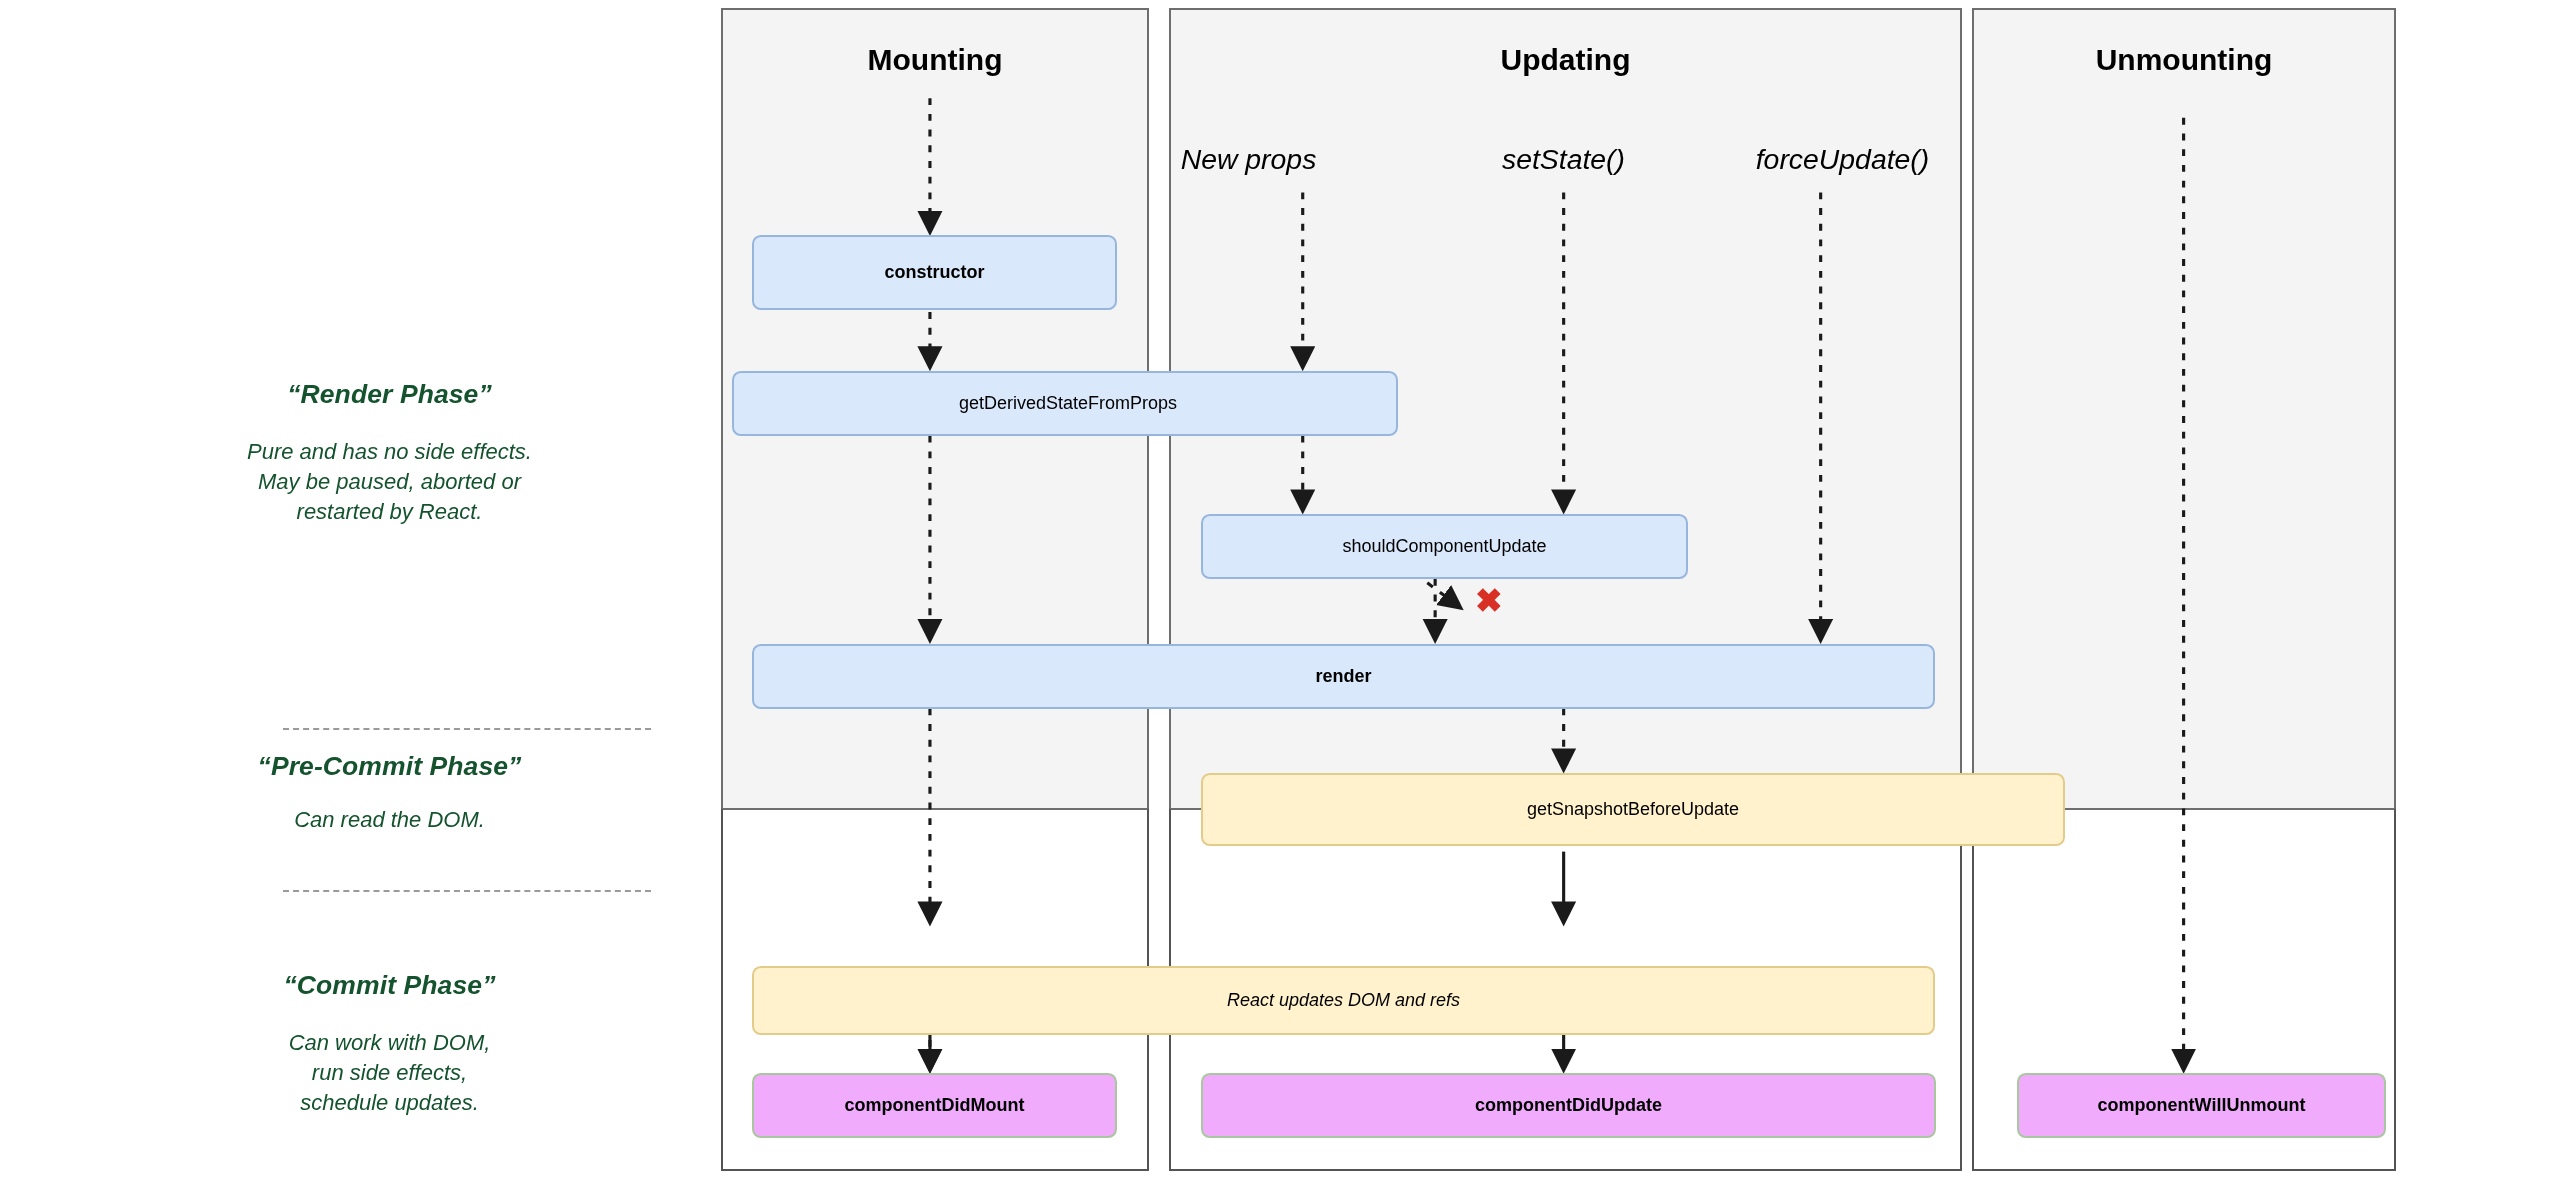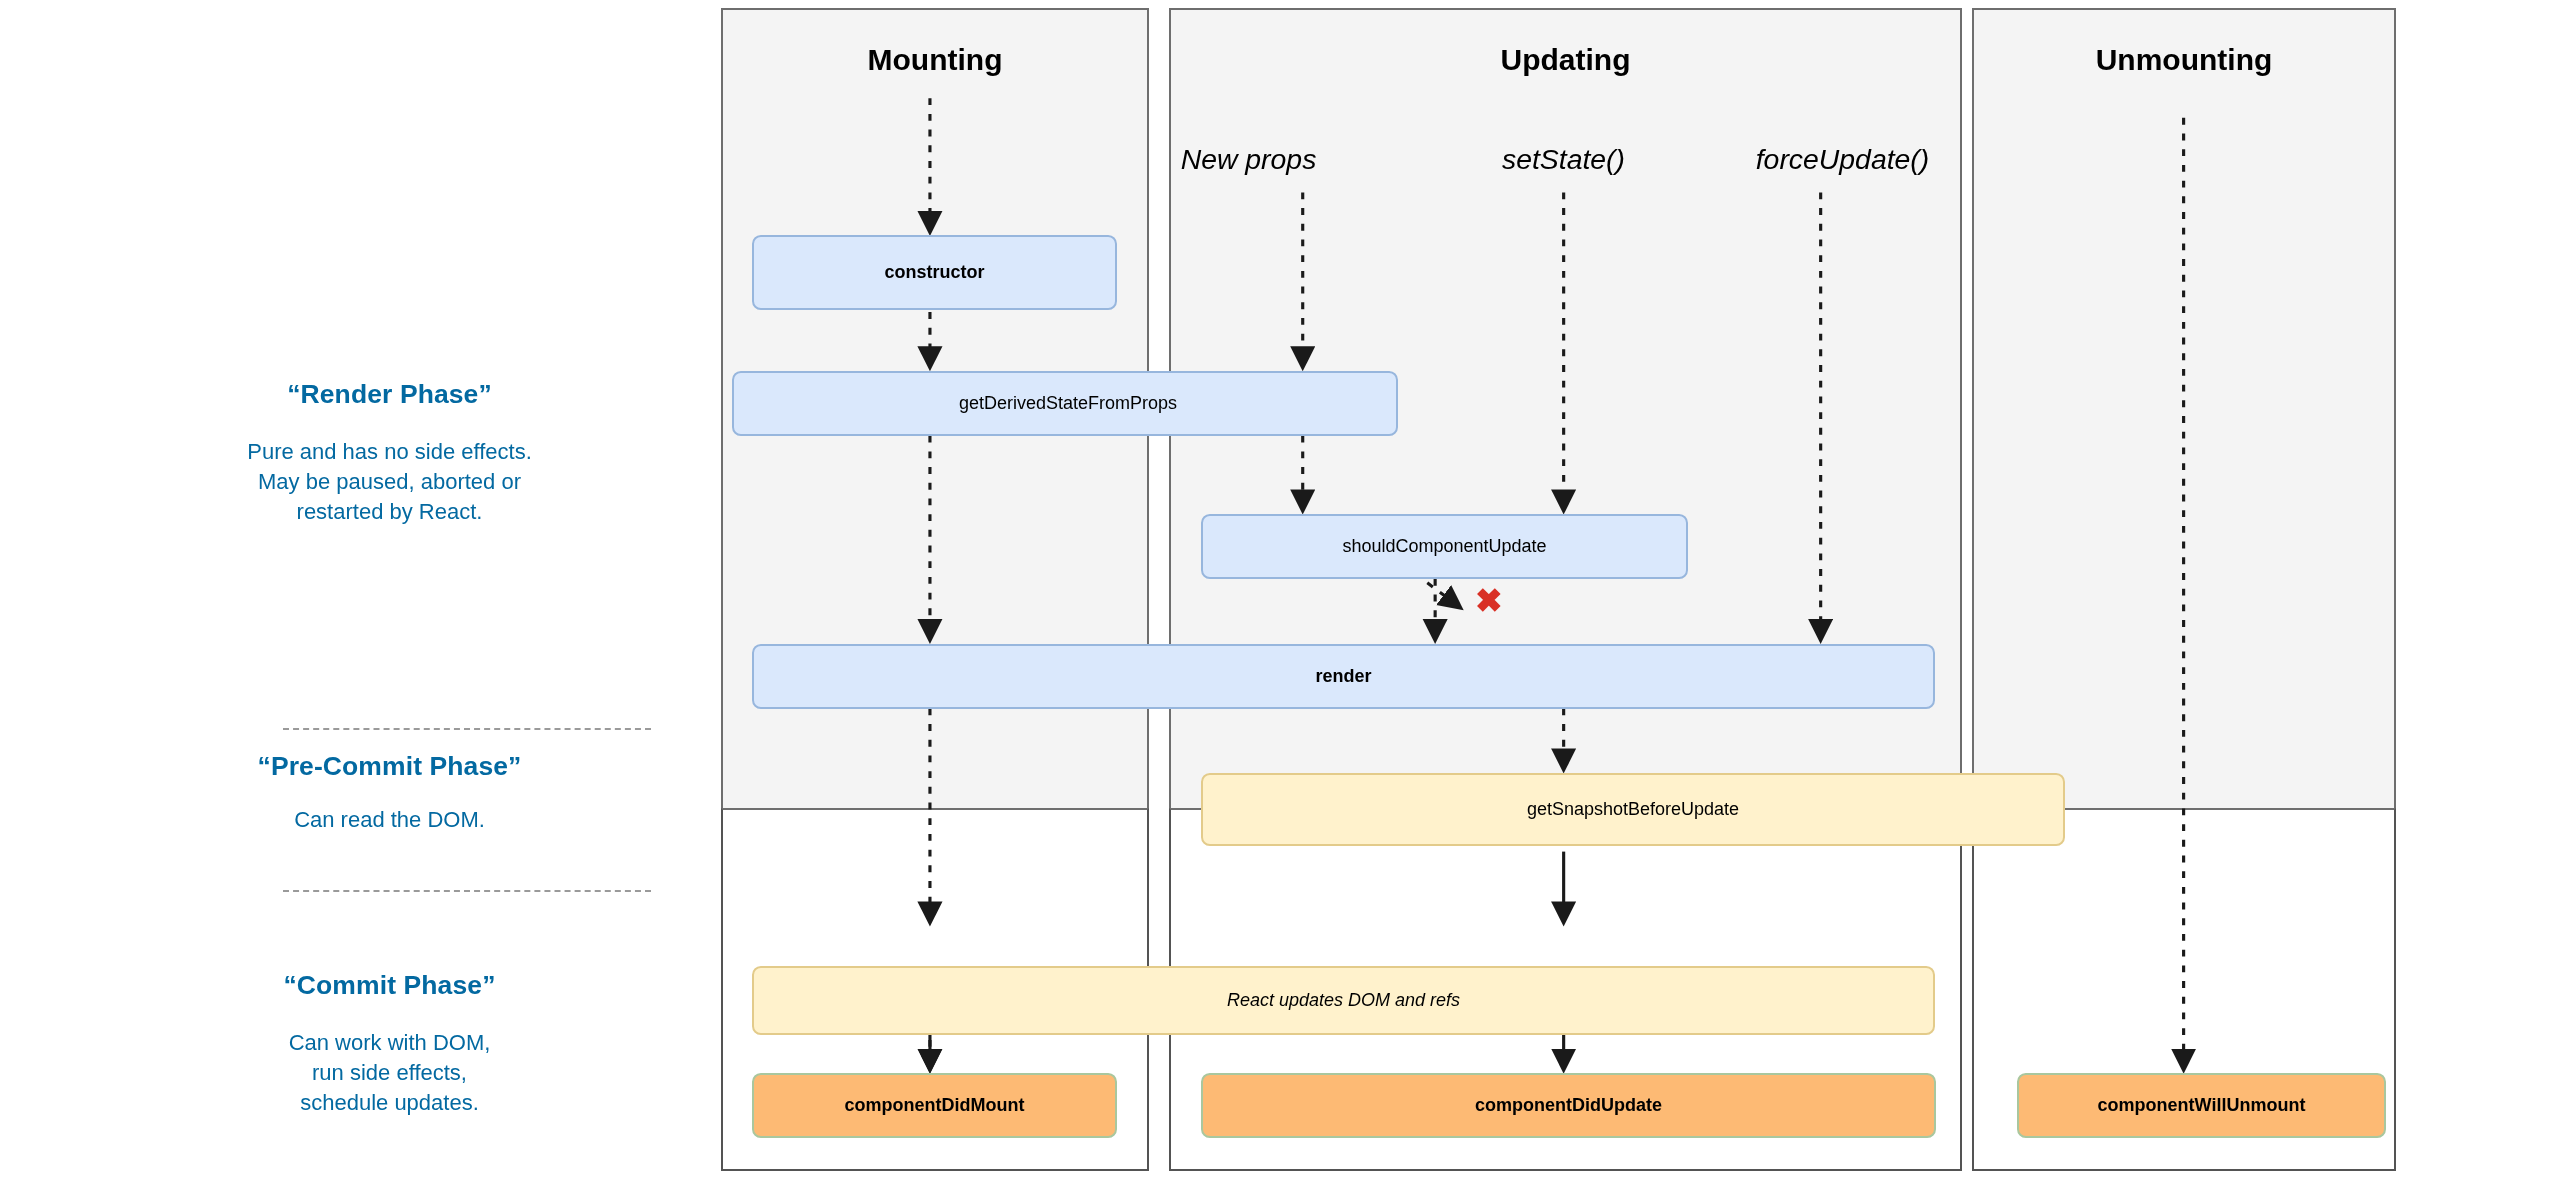--- a/index.html
+++ b/index.html
@@ -13,21 +13,22 @@
     position: relative;
     width: 2576px;
     height: 1199px;
     background: #ffffff;
     overflow: hidden;
   }
   
   .phase-block {
     position: absolute;
     text-align: center;
-    color: #0369a1;
+    color: #14532d;
+    font-style: italic;
   }
   .phase-title {
     font-weight: bold;
     font-size: 26.5px;
     letter-spacing: 0.1px;
     line-height: 1.25;
   }
   .phase-desc {
     font-size: 22px;
     line-height: 1.38;
@@ -72,21 +73,21 @@
     display: flex;
     align-items: center;
     justify-content: center;
     text-align: center;
     font-size: 18px;
     color: #000000;
     z-index: 6;
   }
   .node.blue   { background: #dae8fc; border: 2px solid #97b6dd; }
   .node.yellow { background: #fff2cc; border: 2px solid #e3cb8a; }
-  .node.green  { background: #fdba74; border: 2px solid #a9c79e; }
+  .node.green  { background: #f0abfc; border: 2px solid #a9c79e; }
   .node.bold   { font-weight: bold; }
   .node.italic { font-style: italic; margin-top: 40px; }
   
   .trigger-label {
     position: absolute;
     font-style: italic;
     font-size: 28.4px;
     color: #000000;
     text-align: center;
     white-space: nowrap;

